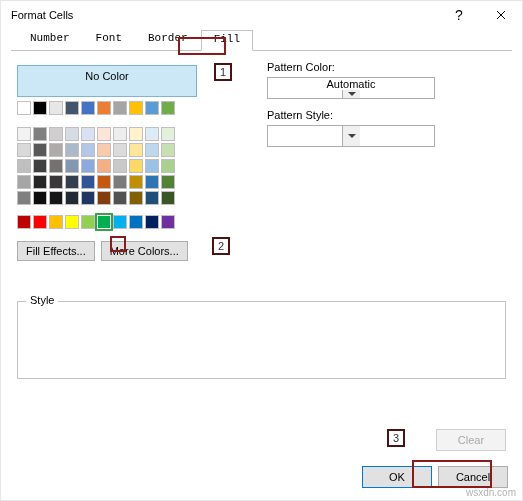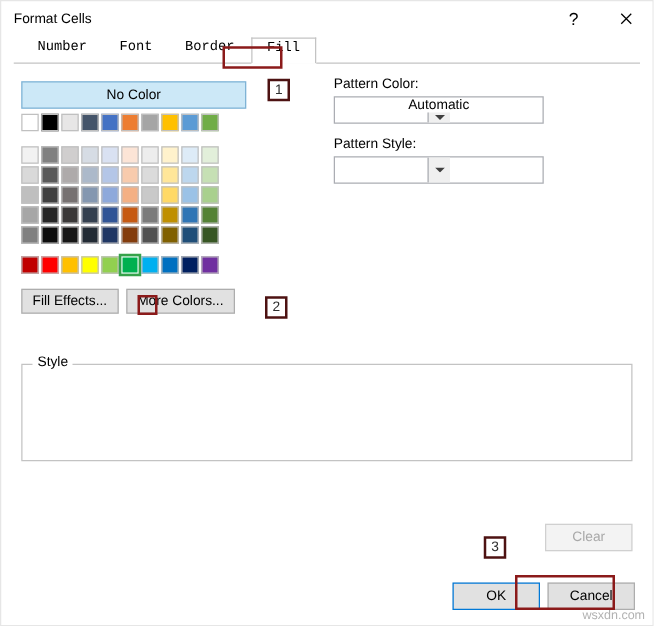--- a/index.html
+++ b/index.html
@@ -9,21 +9,21 @@
   .titlebar .title { flex: 1; }
   .title-buttons { display: flex; }
   .title-btn { width: 42px; height: 28px; display: flex; align-items: center; justify-content: center; font-size: 14px; }
   .tabs { display: flex; height: 22px; border-bottom: 1px solid #C3C3C3; padding-left: 6px; margin: 0 10px;}
   .tab { padding: 2px 12px; border: 1px solid transparent; border-bottom: none; margin-right: 0px; color: #000; font-family: Liberation Mono, monospace; }
   .tab.active { border: 1px solid #C3C3C3; border-bottom: 1px solid #FFFFFF; background: #FFFFFF; position: relative; top: 1px;}
   .content { padding: 10px 16px; position: relative; }
   .left { width: 230px; float: left;}
   .right { margin-left: 250px; }
   .label { color: #000; margin-bottom: 4px; display: block; }
-  .nocolor { width: 180px; height: 22px; background: #CCE8F7; border: 1px solid #7FB3D5; text-align: center; line-height: 20px; margin: 4px 0 4px 0;}
+  .nocolor { width: 180px; height: 32px; background: #CCE8F7; border: 1px solid #7FB3D5; text-align: center; line-height: 20px; margin: 4px 0 4px 0;}
   .swatch-row { display: flex; gap: 2px; margin: 2px 0; }
   .sw { width: 14px; height: 14px; border: 1px solid #C0C0C0; cursor: pointer; }
   .sw.selected { outline: 2px solid #36A24A; outline-offset: 0px; border:1px solid #FFFFFF;}
   .palette { margin: 4px 0; }
   .divider { height: 8px; }
   .btn { background: #E1E1E1; border: 1px solid #ADADAD; padding: 3px 8px; cursor: pointer; }
   .btn:disabled, .btn.disabled { color: #9B9B9B; border-color: #CFCFCF; }
   .btn-row { display: flex; gap: 6px; margin-top: 12px; }
   .dropdown { width: 168px; height: 22px; border: 1px solid #ABADB3; background: #FFF; display: flex; align-items: center; position: relative; margin-bottom: 10px; flex-direction: column;}
   .dropdown .value { flex:1; text-align:center; }

